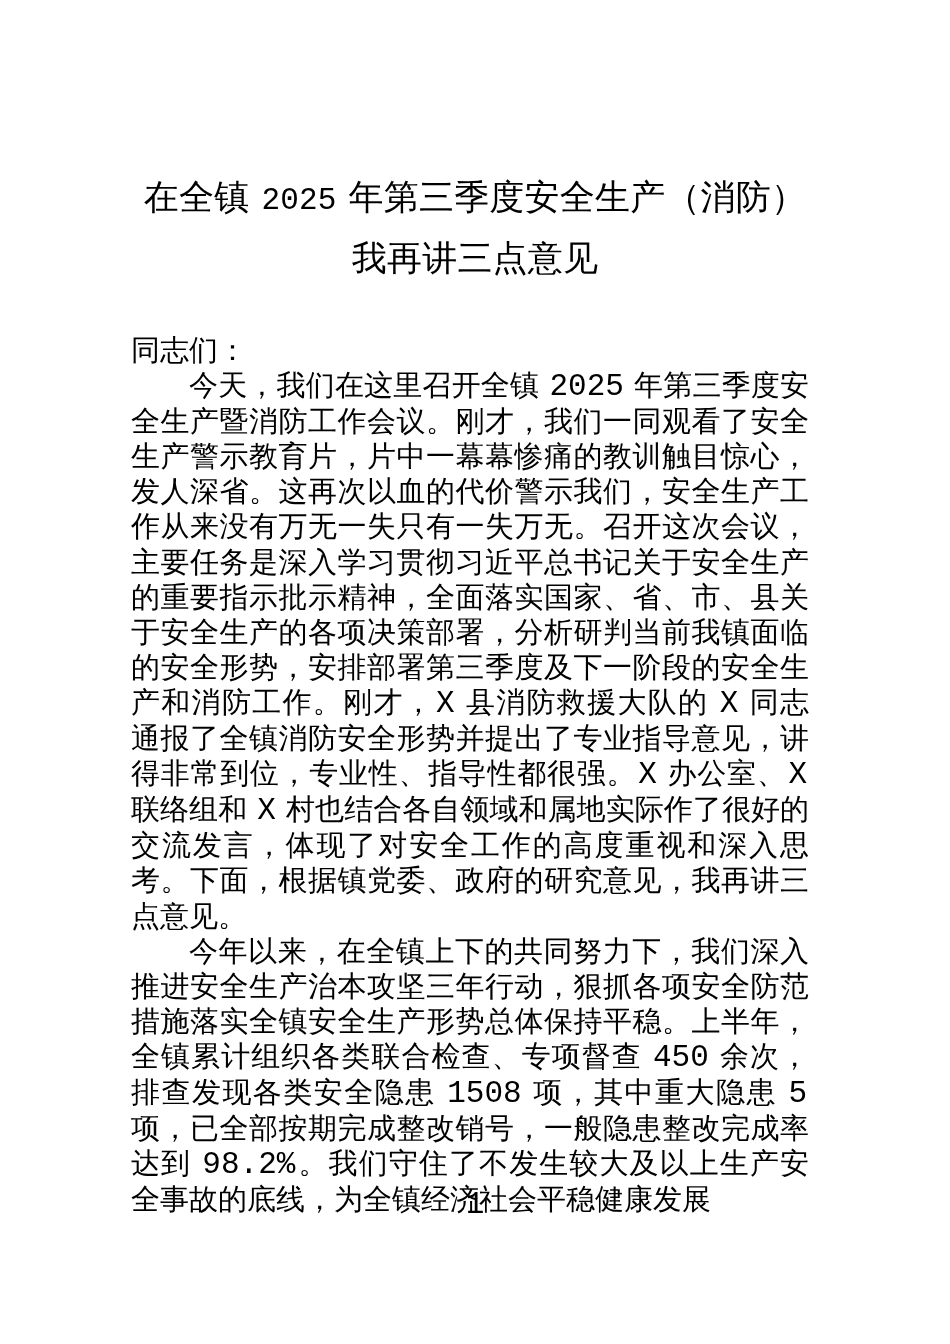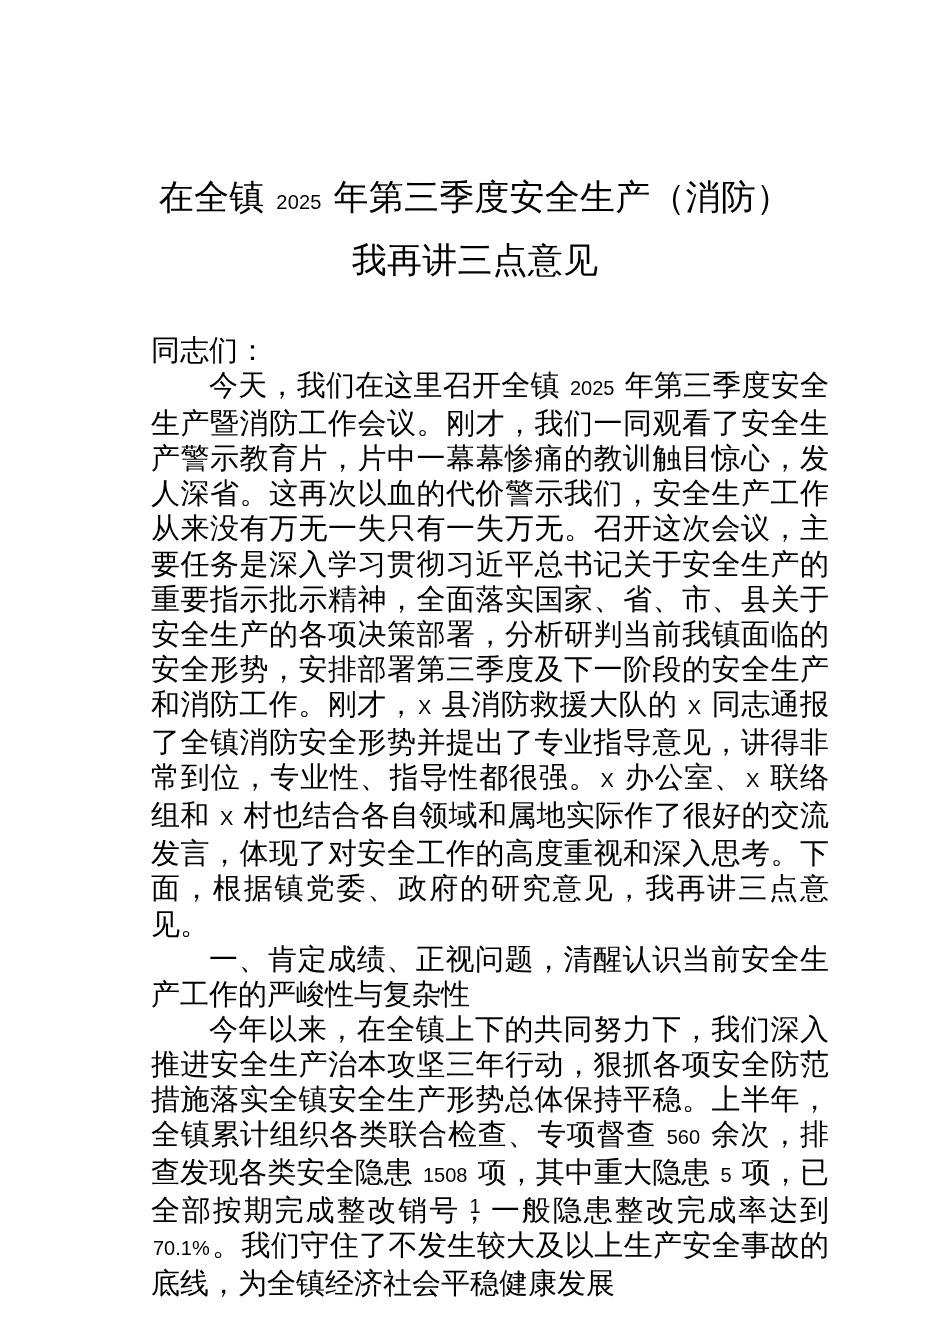--- a/index.html
+++ b/index.html
@@ -39,21 +39,21 @@
     color: #000;
   }
   .doc-title .tline {
     display: block;
     white-space: nowrap;
   }
 
   
   .body-block {
     position: absolute;
-    left: 151px;
+    left: 131px;
     top: 333px;
     width: 678px;
   }
 
   .para {
     font-size: 29px;
     line-height: 35.1px;
     text-align: justify;
     text-justify: inter-character;
     text-align-last: left;
@@ -70,22 +70,22 @@
   .para.heading {
     font-family: "Liberation Serif", "DejaVu Serif", serif;
     font-size: 29px;
     line-height: 35.1px;
     text-indent: 58px;
     font-weight: 400;
   }
 
   
   .num {
-    font-family: Liberation Sans, sans-serif;
-    font-size: 20px;
+    font-family: Liberation Mono, monospace;
+    font-size: 31px;
     padding: 0 2px;
   }
 
   
   .page-number {
     position: absolute;
     left: 0;
     top: 1190px;
     width: 950px;
     text-align: center;
@@ -104,21 +104,20 @@
     <span class="tline">在全镇 <span class="num">2025</span> 年第三季度安全生产（消防）</span>
     <span class="tline">我再讲三点意见</span>
   </div>
 
   <div class="body-block">
 
     <p class="para">同志们：</p>
 
     <p class="para indent">今天，我们在这里召开全镇 <span class="num">2025</span> 年第三季度安全生产暨消防工作会议。刚才，我们一同观看了安全生产警示教育片，片中一幕幕惨痛的教训触目惊心，发人深省。这再次以血的代价警示我们，安全生产工作从来没有万无一失只有一失万无。召开这次会议，主要任务是深入学习贯彻习近平总书记关于安全生产的重要指示批示精神，全面落实国家、省、市、县关于安全生产的各项决策部署，分析研判当前我镇面临的安全形势，安排部署第三季度及下一阶段的安全生产和消防工作。刚才，<span class="num">X</span> 县消防救援大队的 <span class="num">X</span> 同志通报了全镇消防安全形势并提出了专业指导意见，讲得非常到位，专业性、指导性都很强。<span class="num">X</span> 办公室、<span class="num">X</span> 联络组和 <span class="num">X</span> 村也结合各自领域和属地实际作了很好的交流发言，体现了对安全工作的高度重视和深入思考。下面，根据镇党委、政府的研究意见，我再讲三点意见。</p>
 
-    <p class="para heading">一、肯定成绩、正视问题，清醒认识当前安全生产工作的严峻性与复杂性</p>
 
-    <p class="para indent">今年以来，在全镇上下的共同努力下，我们深入推进安全生产治本攻坚三年行动，狠抓各项安全防范措施落实全镇安全生产形势总体保持平稳。上半年，全镇累计组织各类联合检查、专项督查 <span class="num">560</span> 余次，排查发现各类安全隐患 <span class="num">1508</span> 项，其中重大隐患 <span class="num">5</span> 项，已全部按期完成整改销号，一般隐患整改完成率达到 <span class="num">70.1%</span>。我们守住了不发生较大及以上生产安全事故的底线，为全镇经济社会平稳健康发展</p>
+    <p class="para indent">今年以来，在全镇上下的共同努力下，我们深入推进安全生产治本攻坚三年行动，狠抓各项安全防范措施落实全镇安全生产形势总体保持平稳。上半年，全镇累计组织各类联合检查、专项督查 <span class="num">450</span> 余次，排查发现各类安全隐患 <span class="num">1508</span> 项，其中重大隐患 <span class="num">5</span> 项，已全部按期完成整改销号，一般隐患整改完成率达到 <span class="num">98.2%</span>。我们守住了不发生较大及以上生产安全事故的底线，为全镇经济社会平稳健康发展</p>
 
   </div>
 
   <div class="page-number"><span class="num">1</span></div>
 
 </div>
 
 </body></html>

